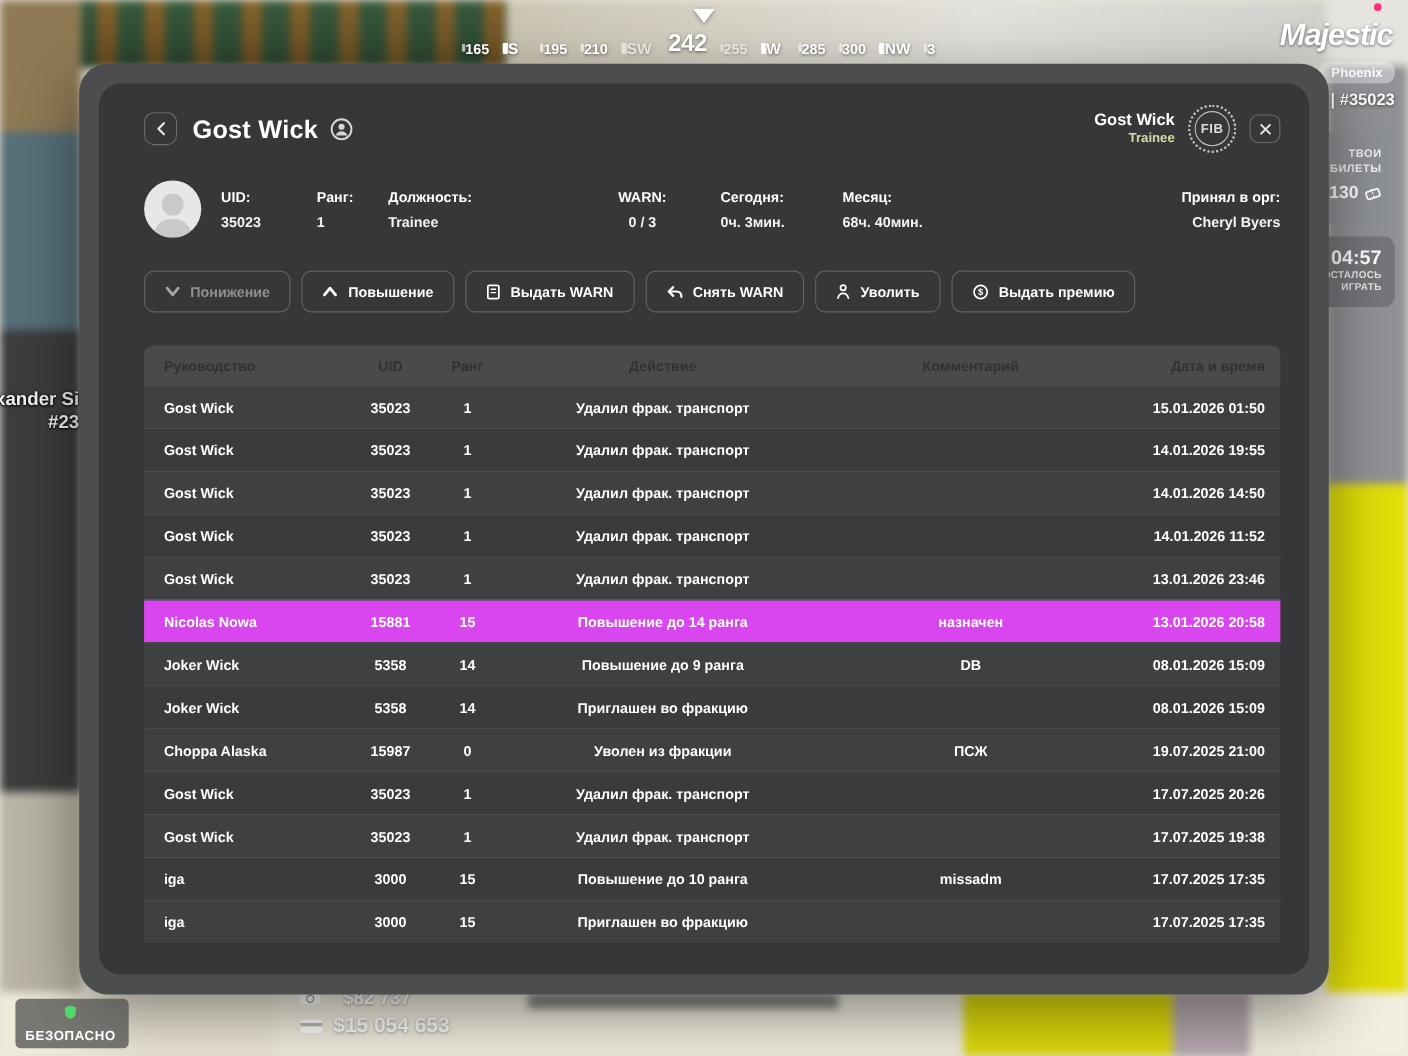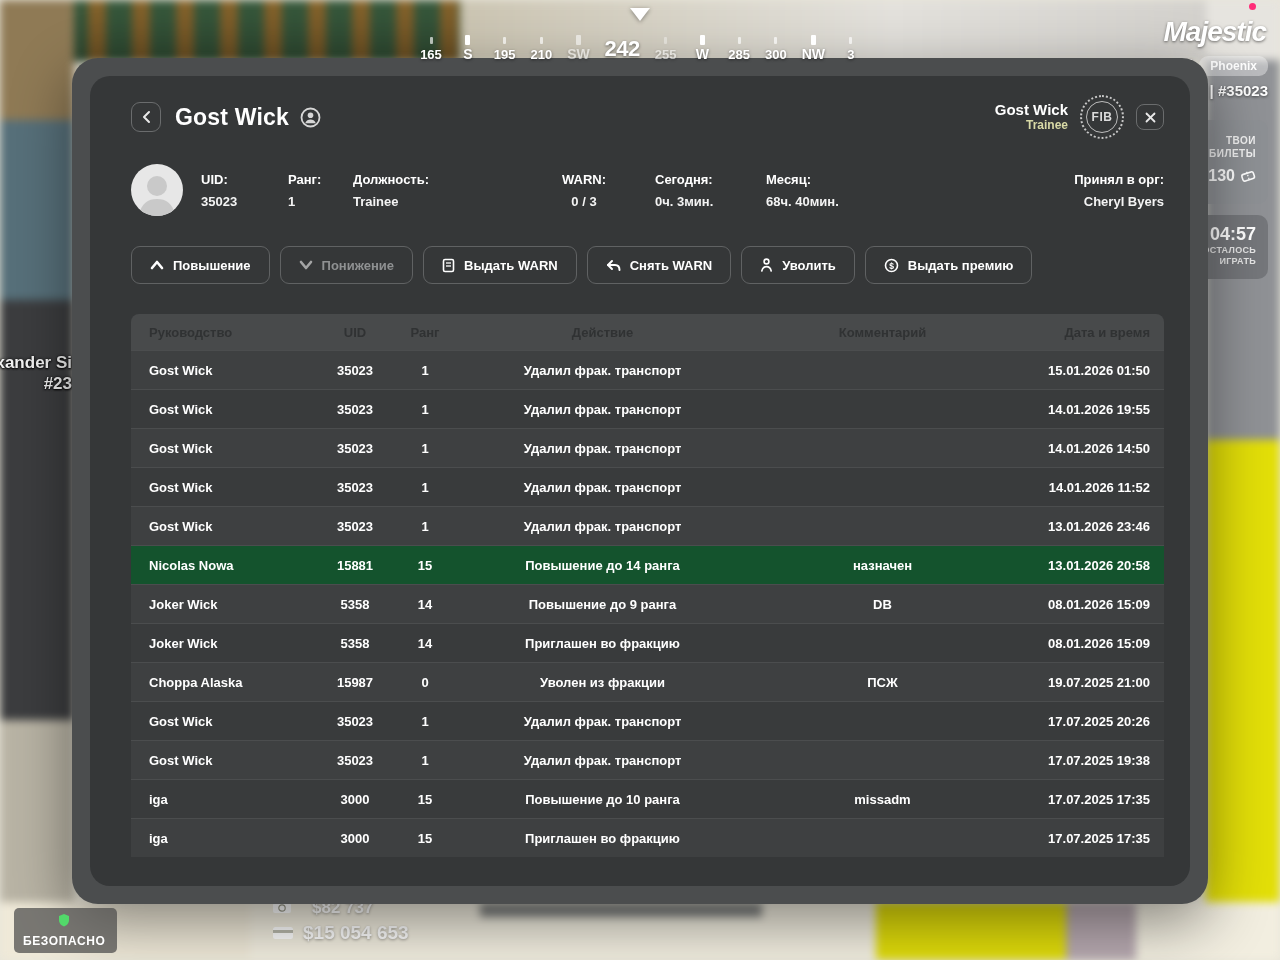--- a/index.html
+++ b/index.html
@@ -23,21 +23,21 @@
   .bg-graybar   { left:480px; top:903px; width:282px; height:14px; background:rgba(120,122,122,.9); }
 
   
   .hud-shadow { text-shadow:0 1px 3px rgba(0,0,0,.55); }
 
   .compass { position:absolute; left:420px; top:6px; width:442px; height:48px; z-index:3; }
   .compass-pointer { position:absolute; left:210px; top:2px; width:0; height:0;
       border-left:10px solid transparent; border-right:10px solid transparent; border-top:13px solid #fff;
       filter:drop-shadow(0 1px 2px rgba(0,0,0,.4)); }
   .compass-ticks { position:absolute; left:0; top:20px; width:100%; display:flex; justify-content:space-between; align-items:flex-end; }
-  .ctick { display:flex; flex-direction:column; align-items:center; min-width:22px; }
+  .ctick { display:flex; flex-direction:row; align-items:center; min-width:22px; }
   .ctick .bar { width:3px; height:7px; background:rgba(255,255,255,.65); border-radius:1px; margin-bottom:3px; }
   .ctick.cardinal .bar { width:5px; height:10px; background:#fff; margin-bottom:1px; }
   .ctick.current .bar { visibility:hidden; }
   .ctick .lbl { color:#fff; font-weight:700; font-size:13px; }
   .ctick.cardinal .lbl { font-size:14px; }
   .ctick.current .lbl { font-size:22px; letter-spacing:-.5px; }
   .ctick.faded { opacity:.55; }
 
   .brand { position:absolute; right:14px; top:16px; z-index:3; color:#fff; font-size:28px; font-weight:800;
            font-style:italic; letter-spacing:-1px; }
@@ -117,21 +117,21 @@
 
   
   .m-table { margin-top:30px; }
   .t-head { display:grid; grid-template-columns:184px 80px 60px 295px 265px 1fr; align-items:center;
             background:#484a4b; height:36px; border-radius:8px 8px 0 0; }
   .t-head div { color:#303233; font-weight:800; font-size:13px; }
   .t-body { }
   .t-row { display:grid; grid-template-columns:184px 80px 60px 295px 265px 1fr; align-items:center; height:39px;
            background:#3e4041; border-top:1px solid #4b4d4e; cursor:pointer; }
   .t-row:nth-child(even) { background:#393b3c; }
-  .t-row.hl { background:#14532d; }
+  .t-row.hl { background:#d946ef; }
   .t-row div { color:#fff; font-weight:700; font-size:13px; }
   .c-leader { text-align:left; padding-left:18px; }
   .c-uid, .c-rank, .c-action, .c-comment { text-align:center; }
   .c-date { text-align:right; padding-right:14px; }
   .t-head .c-leader { padding-left:18px; }
 
   svg { display:block; }
 </style>
 </head>
 <body>
@@ -319,31 +319,31 @@
             <span class="val">68ч. 40мин.</span>
         </div>
         <div class="info-col col-hired">
           <span class="lab">Принял в орг:</span>
             <span class="val">Cheryl Byers</span>
         </div>
       </div>
     </div>
 
     <div class="m-actions">
+      <button class="act-btn disabled">
+        <svg width="14" height="12" viewBox="0 0 14 12">
+          <polyline points="2,3 7,9 12,3" fill="none" stroke="#fff" stroke-width="2.6" stroke-linecap="round" stroke-linejoin="round"></polyline>
+        </svg>
+        <span>Понижение</span>
+      </button>
       <button class="act-btn">
         <svg width="14" height="12" viewBox="0 0 14 12">
           <polyline points="2,9 7,3 12,9" fill="none" stroke="#fff" stroke-width="2.6" stroke-linecap="round" stroke-linejoin="round"></polyline>
         </svg>
         <span>Повышение</span>
-      </button>
-      <button class="act-btn disabled">
-        <svg width="14" height="12" viewBox="0 0 14 12">
-          <polyline points="2,3 7,9 12,3" fill="none" stroke="#fff" stroke-width="2.6" stroke-linecap="round" stroke-linejoin="round"></polyline>
-        </svg>
-        <span>Понижение</span>
       </button>
       <button class="act-btn">
         <svg width="13" height="15" viewBox="0 0 13 15">
           <rect x="1.5" y="1.5" width="10" height="12" rx="1.5" fill="none" stroke="#fff" stroke-width="1.6"></rect>
           <line x1="4" y1="5" x2="9" y2="5" stroke="#fff" stroke-width="1.3"></line>
           <line x1="4" y1="8" x2="9" y2="8" stroke="#fff" stroke-width="1.3"></line>
         </svg>
         <span>Выдать WARN</span>
       </button>
       <button class="act-btn">

